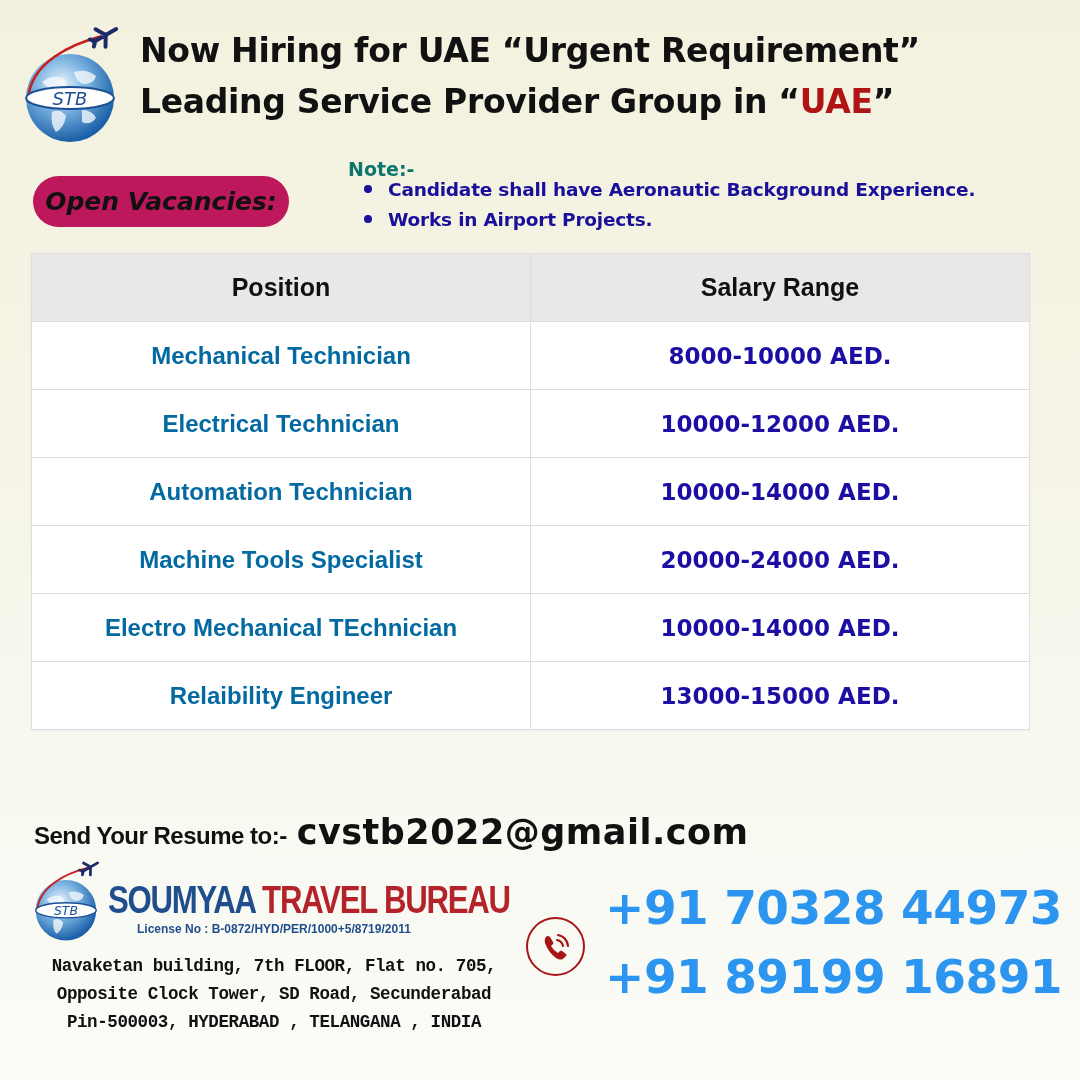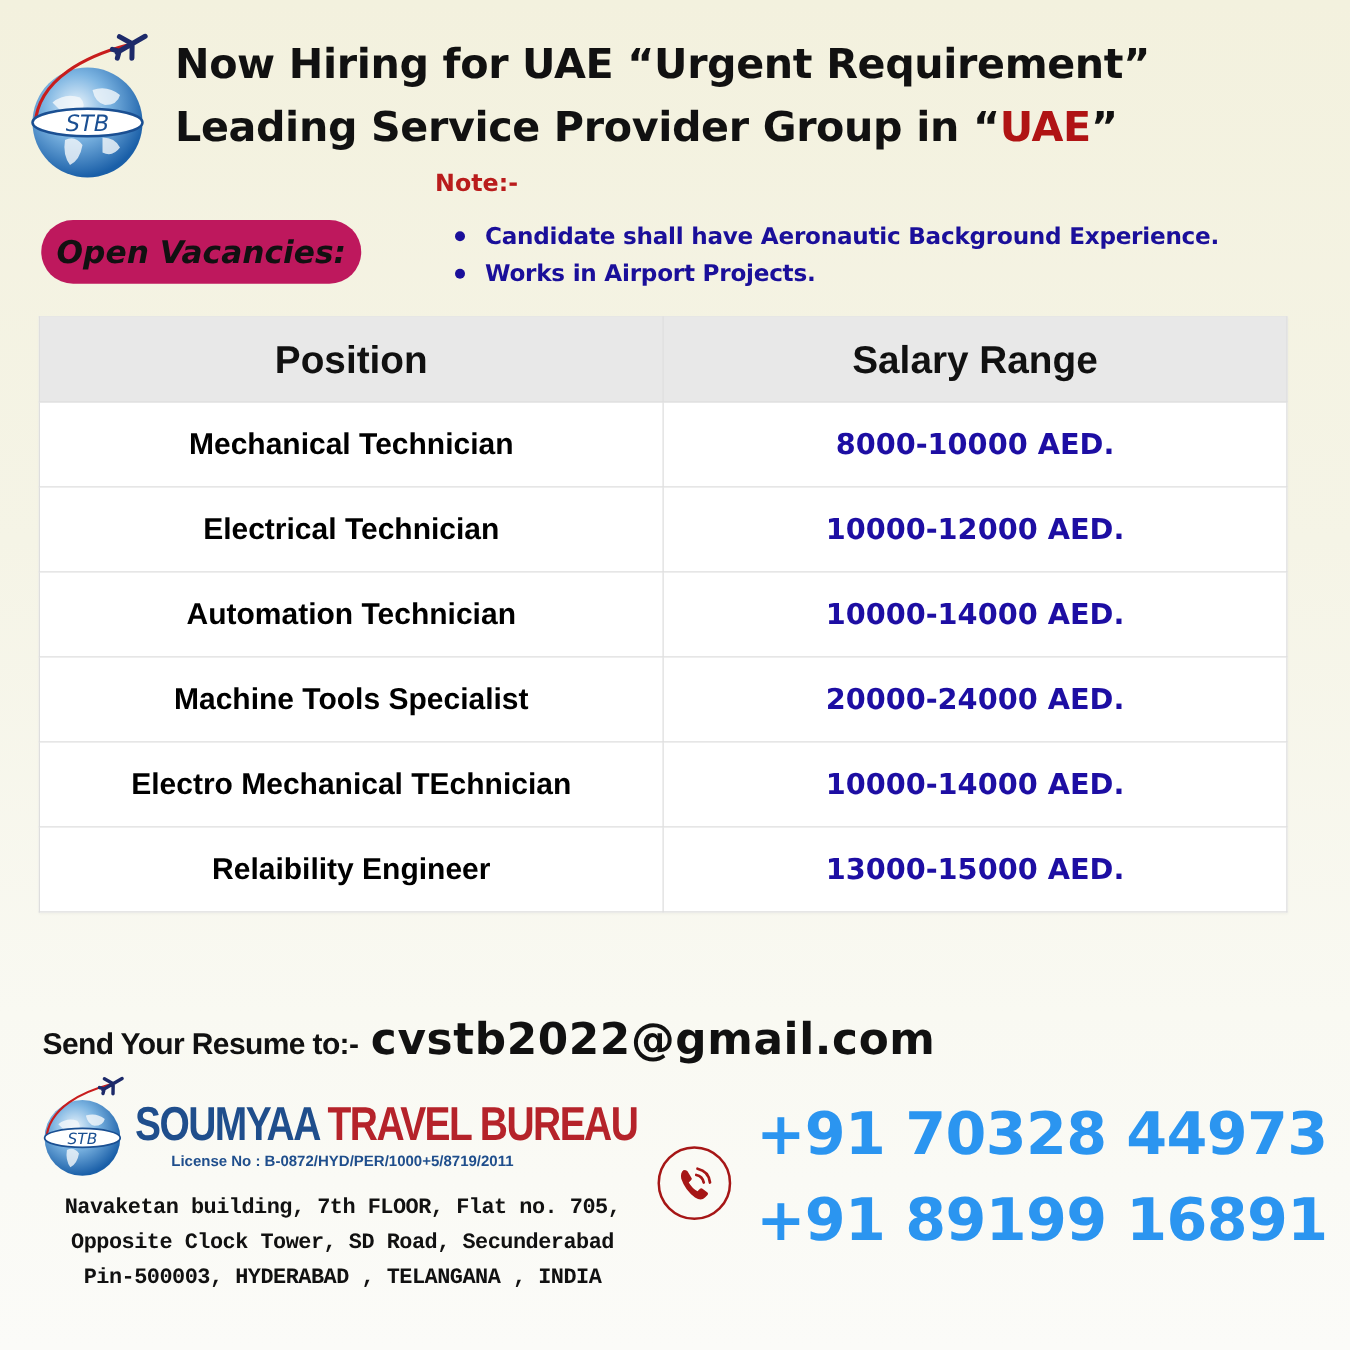--- a/index.html
+++ b/index.html
@@ -26,21 +26,21 @@
   .pill {
     left: 33px; top: 176px; width: 256px; height: 51px;
     background: #be185d; border-radius: 26px;
     display: flex; align-items: center; justify-content: center;
     font-style: italic; font-weight: bold; font-size: 25px; color: #111;
     font-family: "DejaVu Sans", sans-serif;
   }
 
   
   .note-title {
-    left: 348px; top: 136px; font-weight: bold; font-size: 19px; color: #b91c1c;
+    left: 348px; top: 158px; font-weight: bold; font-size: 19px; color: #0f766e;
   }
   .note-list {
     left: 360px; top: 174px; list-style: none; color: #1a0f9a;
     font-weight: bold; font-size: 18.5px; letter-spacing: -0.2px;
   }
   .note-list li { height: 30px; display: flex; align-items: center; white-space: nowrap; }
   .note-list li .bullet {
     display: inline-block; width: 8px; height: 8px; background: #1a0f9a;
     border-radius: 50%; margin-right: 16px; margin-left: 4px;
   }
@@ -49,25 +49,25 @@
   .table {
     left: 31px; top: 253px; width: 999px; border: 1px solid #d7d7d7;
     border-collapse: collapse; background: #fff;
     box-shadow: 0 1px 2px rgba(0,0,0,0.04);
   }
   .table th, .table td {
     border: 1px solid #dedede; text-align: center; vertical-align: middle;
     font-family: "Liberation Sans", sans-serif; font-weight: bold;
   }
   .table th {
-    background: #e8e8e8; height: 68px; font-size: 31px; color: #111;
+    background: #e8e8e8; height: 68px; font-size: 25px; color: #111;
     font-family: "Liberation Sans", sans-serif; font-weight: bold;
   }
   .table td { height: 68px; font-size: 24px; }
-  .table td.pos { width: 499px; color: #000000; }
+  .table td.pos { width: 499px; color: #0369a1; }
   .table td.sal { color: #1d0ea3; font-family: "DejaVu Sans", sans-serif; font-size: 23px; }
 
   
   .resume {
     left: 34px; top: 812px; white-space: nowrap; display: flex; align-items: baseline;
   }
   .resume .lbl {
     font-family: "Liberation Sans", sans-serif; font-weight: bold; font-size: 24px; color: #111;
     letter-spacing: -0.5px;
   }

